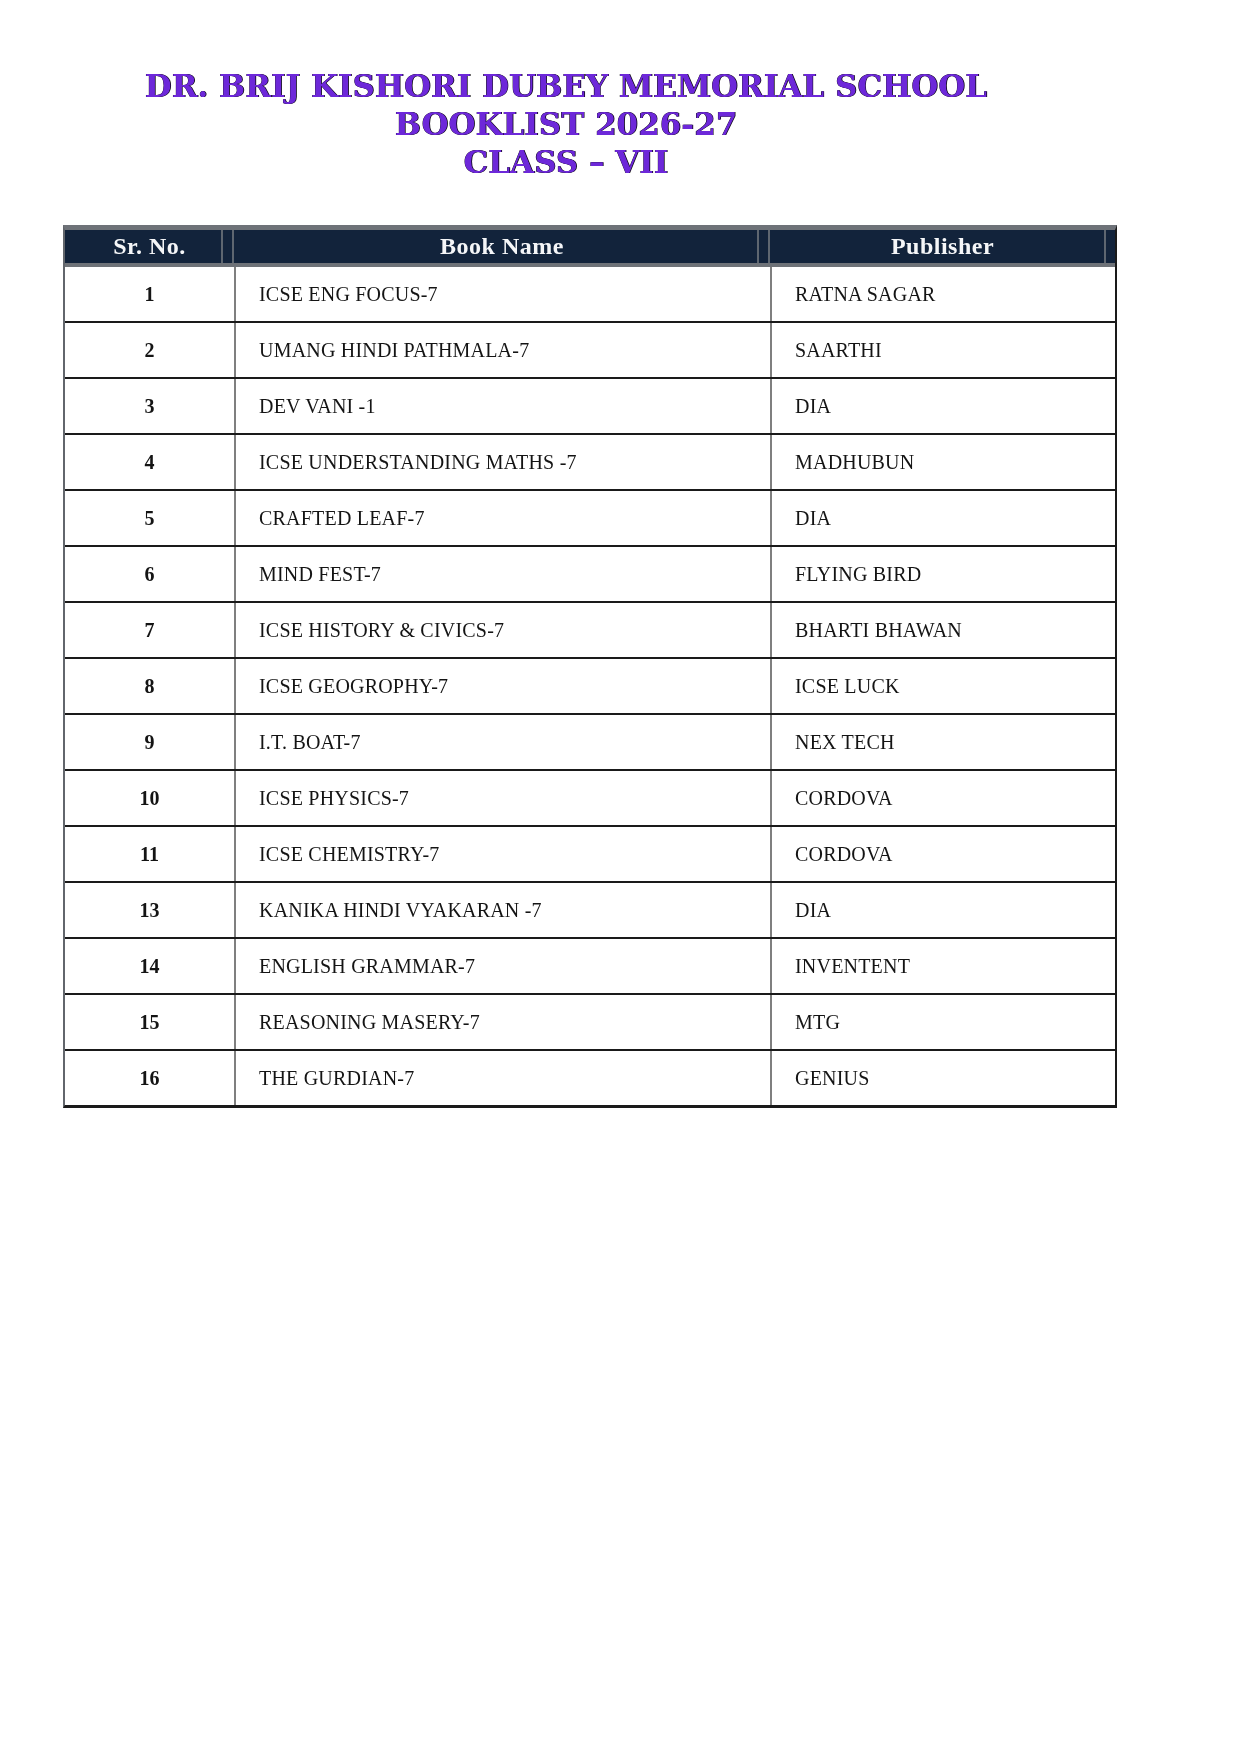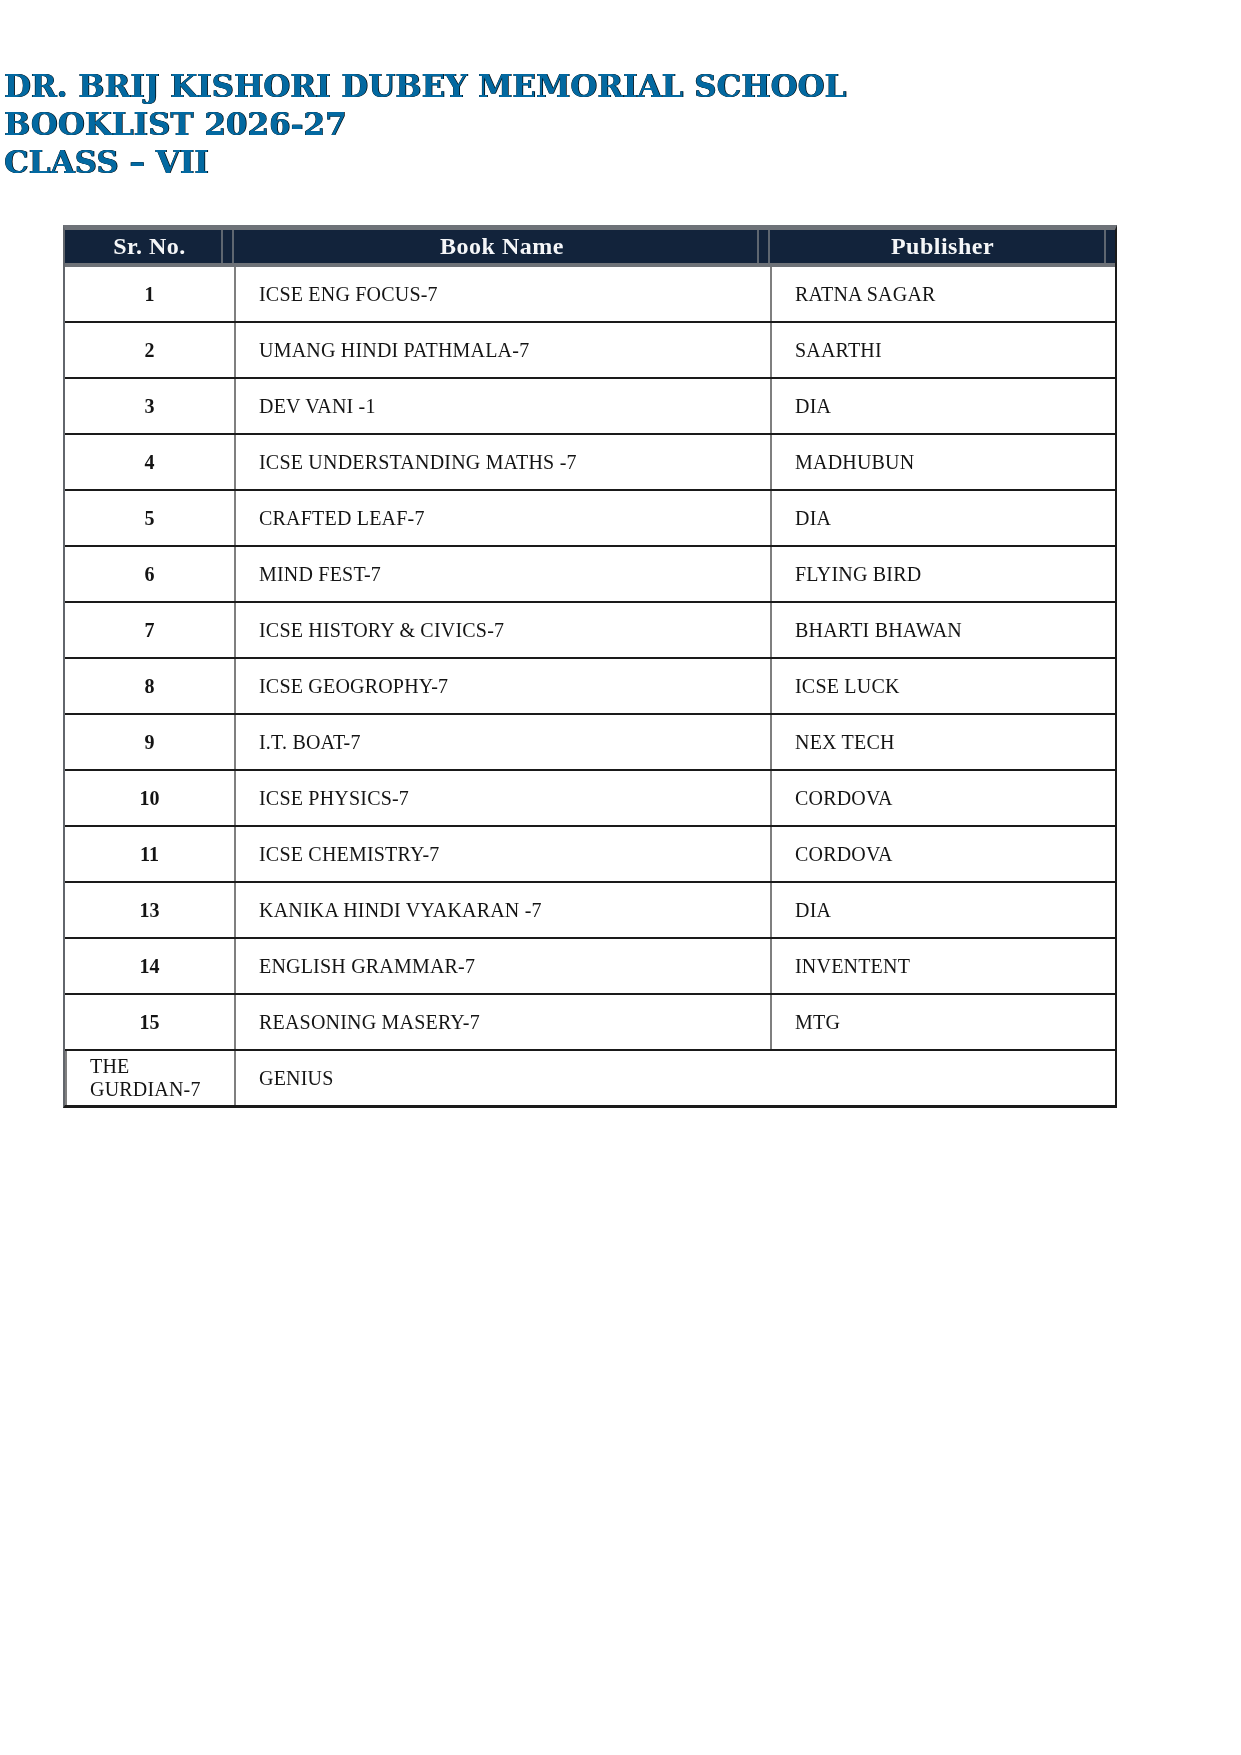--- a/index.html
+++ b/index.html
@@ -12,24 +12,24 @@
     position: relative;
     background: #ffffff;
     font-family: "Liberation Serif", serif;
     overflow: hidden;
   }
 
   
   .title-block {
     position: absolute;
     top: 66px;
-    left: 4px;
+    left: 12px;
     width: 1108px;
-    text-align: left;
-    color: #0369a1;
+    text-align: center;
+    color: #6d28d9;
   }
   .title-line {
     font-family: "DejaVu Serif", "Liberation Serif", serif;
     font-weight: bold;
     font-size: 31px;
     line-height: 38px;
     letter-spacing: 0px;
     transform: scaleY(1.04);
     transform-origin: top center;
     text-shadow: 0.7px 0 0 #050505, -0.3px 0 0 #050505;
@@ -212,17 +212,18 @@
     <div class="td pub">INVENTENT</div>
   </div>
 
   <div class="tr">
     <div class="td sr">15</div>
     <div class="td book">REASONING MASERY-7</div>
     <div class="td pub">MTG</div>
   </div>
 
   <div class="tr">
+    <div class="td sr">16</div>
     <div class="td book">THE GURDIAN-7</div>
     <div class="td pub">GENIUS</div>
   </div>
 </div>
 </div>
 
 </body></html>

